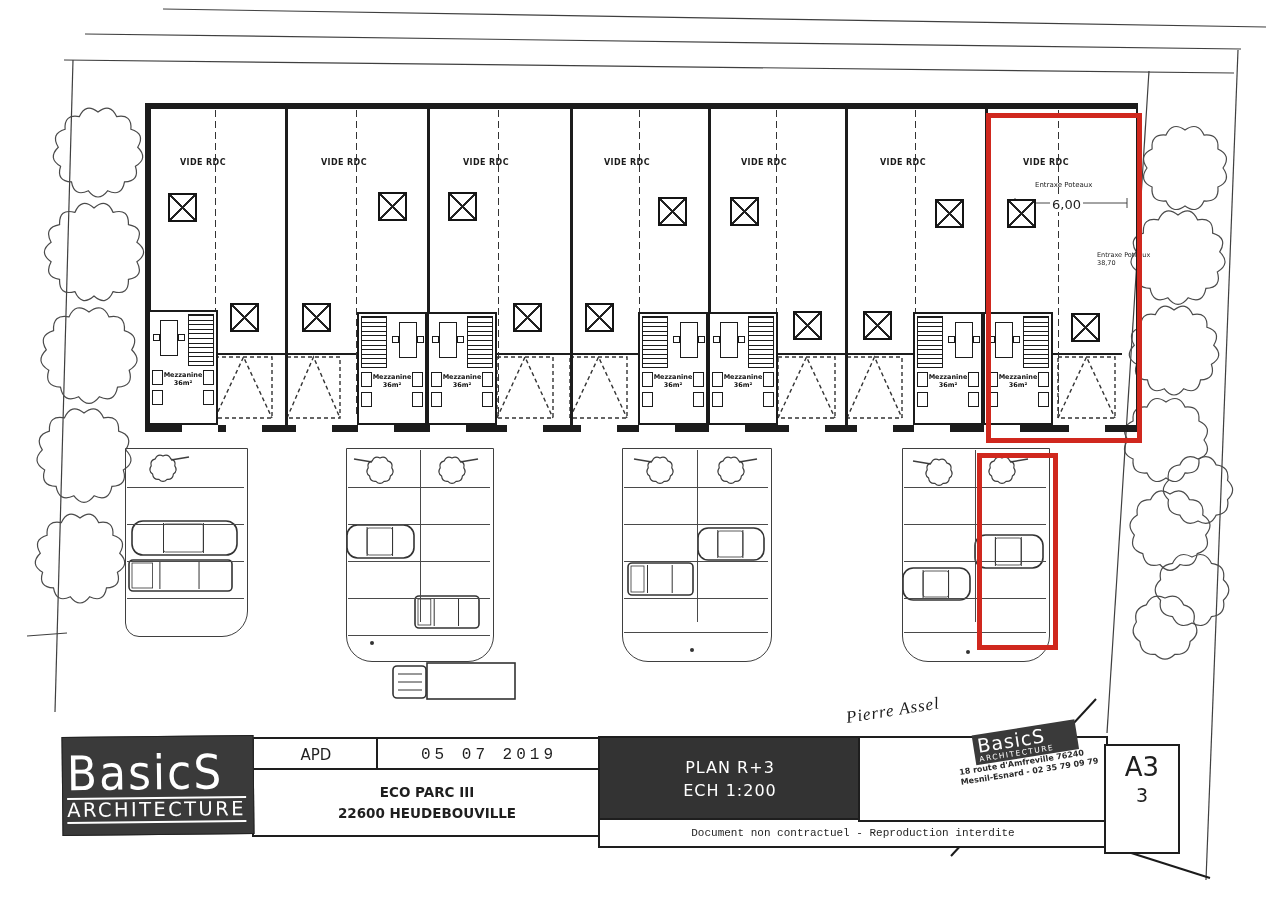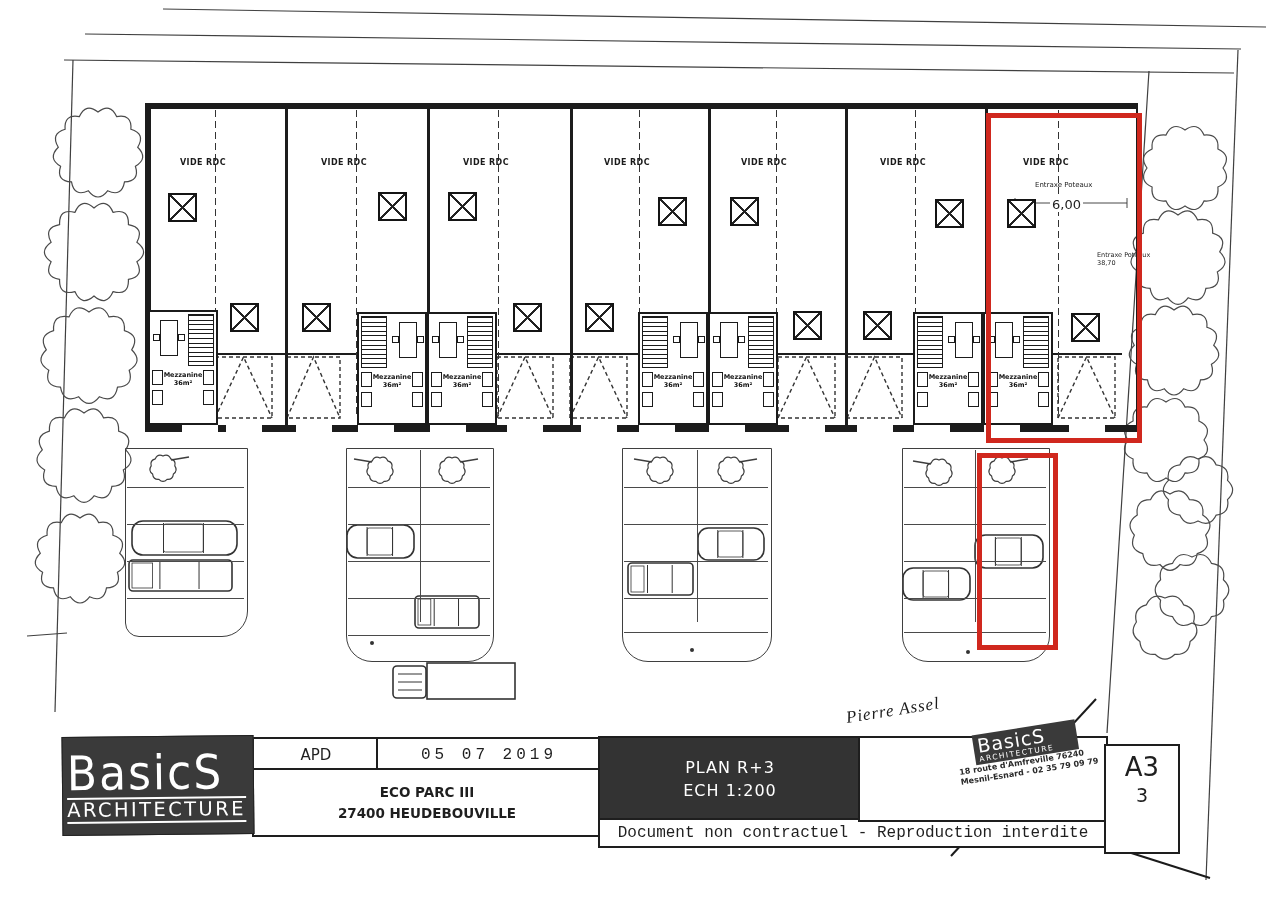--- a/index.html
+++ b/index.html
@@ -43,21 +43,21 @@
   .logo-sub{color:#fff;font-size:19.5px;letter-spacing:2.4px;margin:2px 0 0 4px;border-top:2px solid #fff;
             border-bottom:2px solid #fff;display:inline-block;line-height:1.15;}
   .apd-cell{left:252px;top:737px;width:124px;height:31px;font-size:15px;}
   .date-cell{left:376px;top:737px;width:222px;height:31px;font-size:16px;
              font-family:"Liberation Mono",monospace;letter-spacing:4px;}
   .addr-cell{left:252px;top:768px;width:346px;height:65px;font-size:13.5px;font-weight:bold;line-height:1.55;}
   .planbox{left:598px;top:736px;width:260px;height:82px;background:#333;color:#fff;border:2.5px solid #1e1e1e;
            font-size:16px;letter-spacing:1px;line-height:1.45;}
   .planbox div{color:#fff;}
   .disclaimer{left:598px;top:818px;width:506px;height:26px;font-family:"Liberation Mono",monospace;
-              font-size:16px;letter-spacing:0px;text-align:right;}
+              font-size:11px;letter-spacing:0px;text-align:right;}
   .stamp-panel{left:858px;top:736px;width:246px;height:82px;}
   .a3box{left:1104px;top:744px;width:72px;height:100px;justify-content:flex-start;padding-top:6px;}
   .a3-format{font-size:26px;} .a3-sheet{font-size:19px;margin-top:2px;}
   .stamp{position:absolute;left:944px;top:740px;width:190px;transform:rotate(-9deg);
          transform-origin:left top;z-index:6;color:#2b2b2b;}
   .stamp-logo{background:#3a3a3a;color:#fff;width:96px;margin-left:28px;padding:2px 4px 1px 4px;line-height:1;}
   .stamp-name{font-size:19px;letter-spacing:1px;display:block;}
   .stamp-sub{font-size:7.5px;letter-spacing:1.5px;display:block;}
   .stamp-line{font-size:8px;font-weight:bold;margin-left:10px;line-height:1.3;white-space:nowrap;}
   .signature{position:absolute;left:845px;top:694px;width:180px;z-index:6;
@@ -207,21 +207,21 @@
 
   <div class="tb">
     <div class="logo-box">
       <div class="logo-main">BasicS</div>
       <div class="logo-sub">ARCHITECTURE</div>
     </div>
     <div class="tb-cell apd-cell">APD</div>
     <div class="tb-cell date-cell">05 07 2019</div>
     <div class="tb-cell addr-cell">
       <div>ECO PARC III</div>
-      <div>27400 HEUDEBOUVILLE</div>
+      <div>22600 HEUDEBOUVILLE</div>
     </div>
     <div class="tb-cell planbox">
       <div>PLAN R+3</div>
       <div>ECH 1:200</div>
     </div>
     <div class="tb-cell disclaimer">Document non contractuel - Reproduction interdite</div>
     <div class="tb-cell stamp-panel"></div>
     <div class="stamp">
       <div class="stamp-logo">
         <span class="stamp-name">BasicS</span>

